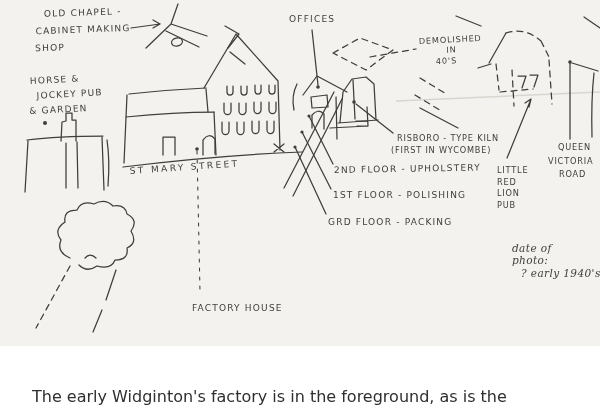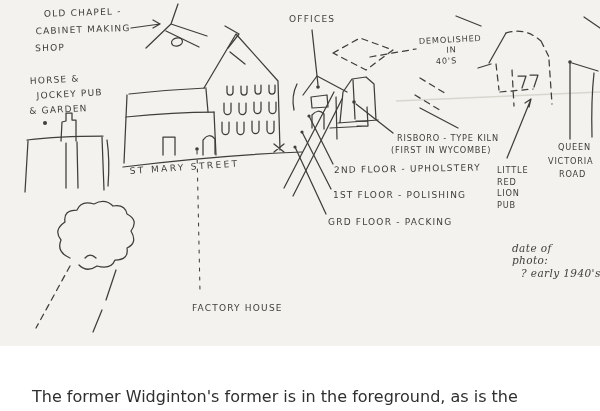--- a/index.html
+++ b/index.html
@@ -161,18 +161,18 @@
         <text class="hand-cur" x="512" y="252">date of</text>
         <text class="hand-cur" x="512" y="264">photo:</text>
         <text class="hand-cur" x="521" y="277">? early 1940's</text>
       </g>
 
       <text class="hand" x="192" y="311">FACTORY HOUSE</text>
     </svg>
   </div>
 
   <div id="caption">
-    <span style="display:block">The former Widginton's former is in the foreground, as is the</span>
+    <span style="display:block">The early Widginton's factory is in the foreground, as is the</span>
     
     
   </div>
 
 </div>
 
 </body></html>

